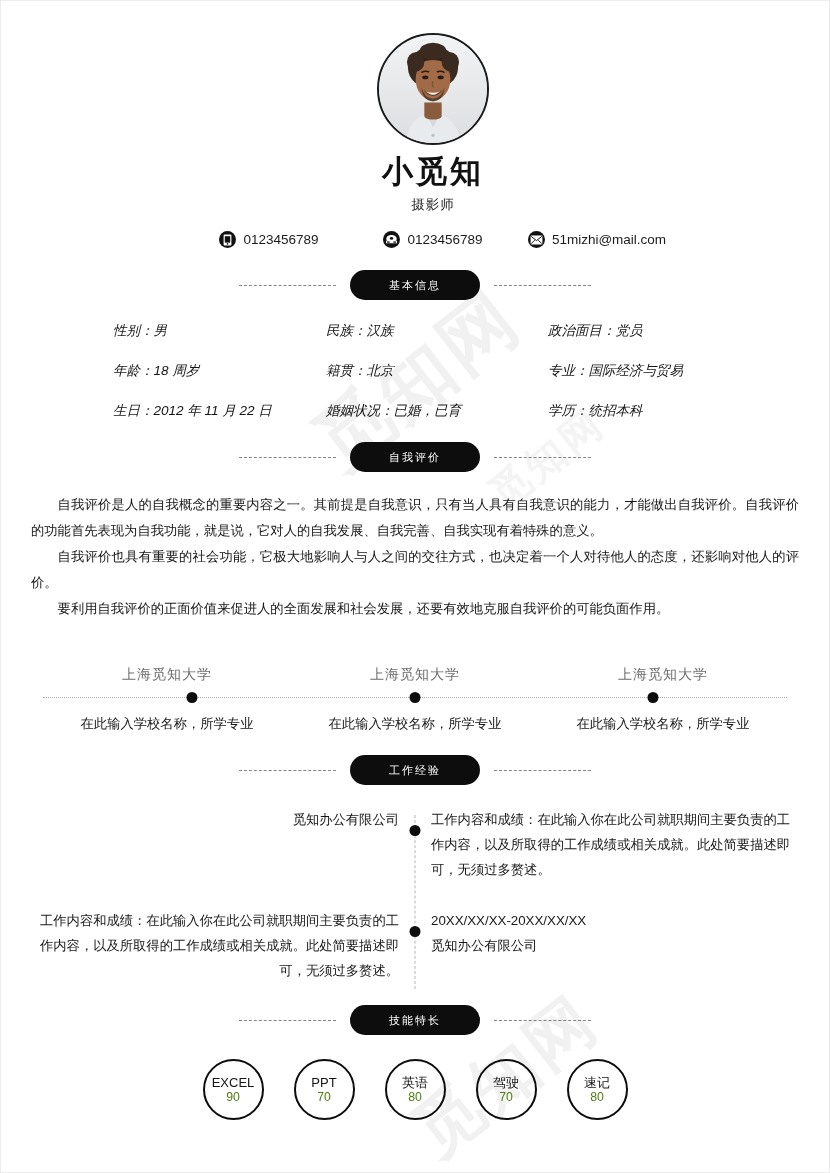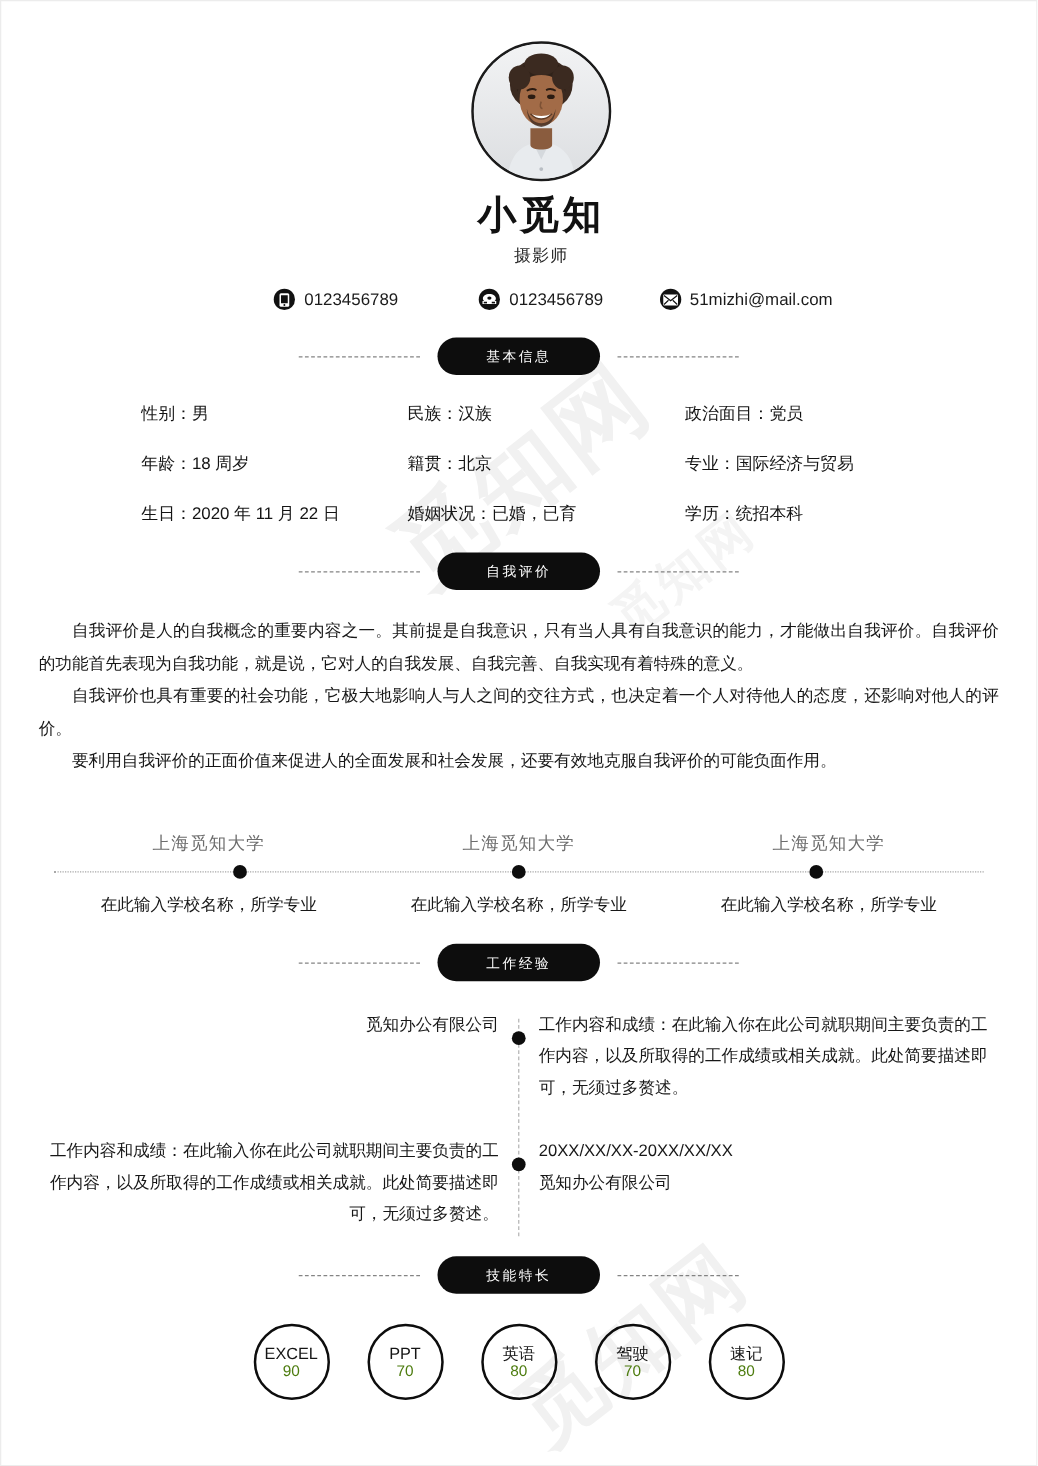--- a/index.html
+++ b/index.html
@@ -123,21 +123,21 @@
   
   .basic-grid{
     margin:22px 0 0 0;
     padding:0 112px 0 112px;
     display:grid;
     grid-template-columns:213px 222px 1fr;
     row-gap:22px;
     font-size:13.5px;
     color:#141414;
   }
-  .basic-cell{white-space:nowrap;}
+  .basic-cell{white-space:nowrap;font-style:italic;}
 
   
   .eval{
     padding:0 30px;
     margin-top:20px;
     font-size:13.3px;
     line-height:26px;
     color:#171717;
     text-align:justify;
   }
@@ -359,21 +359,21 @@
       <span class="pill">基本信息</span>
       <span class="dashline"></span>
     </div>
     <div class="basic-grid">
       <div class="basic-cell">性别：男</div>
       <div class="basic-cell">民族：汉族</div>
       <div class="basic-cell">政治面目：党员</div>
       <div class="basic-cell">年龄：18 周岁</div>
       <div class="basic-cell">籍贯：北京</div>
       <div class="basic-cell">专业：国际经济与贸易</div>
-      <div class="basic-cell">生日：2020 年 11 月 22 日</div>
+      <div class="basic-cell">生日：2012 年 11 月 22 日</div>
       <div class="basic-cell">婚姻状况：已婚，已育</div>
       <div class="basic-cell">学历：统招本科</div>
     </div>
 
     <div class="sec-gap"></div>
     <div class="sec-head">
       <span class="dashline"></span>
       <span class="pill">自我评价</span>
       <span class="dashline"></span>
     </div>

